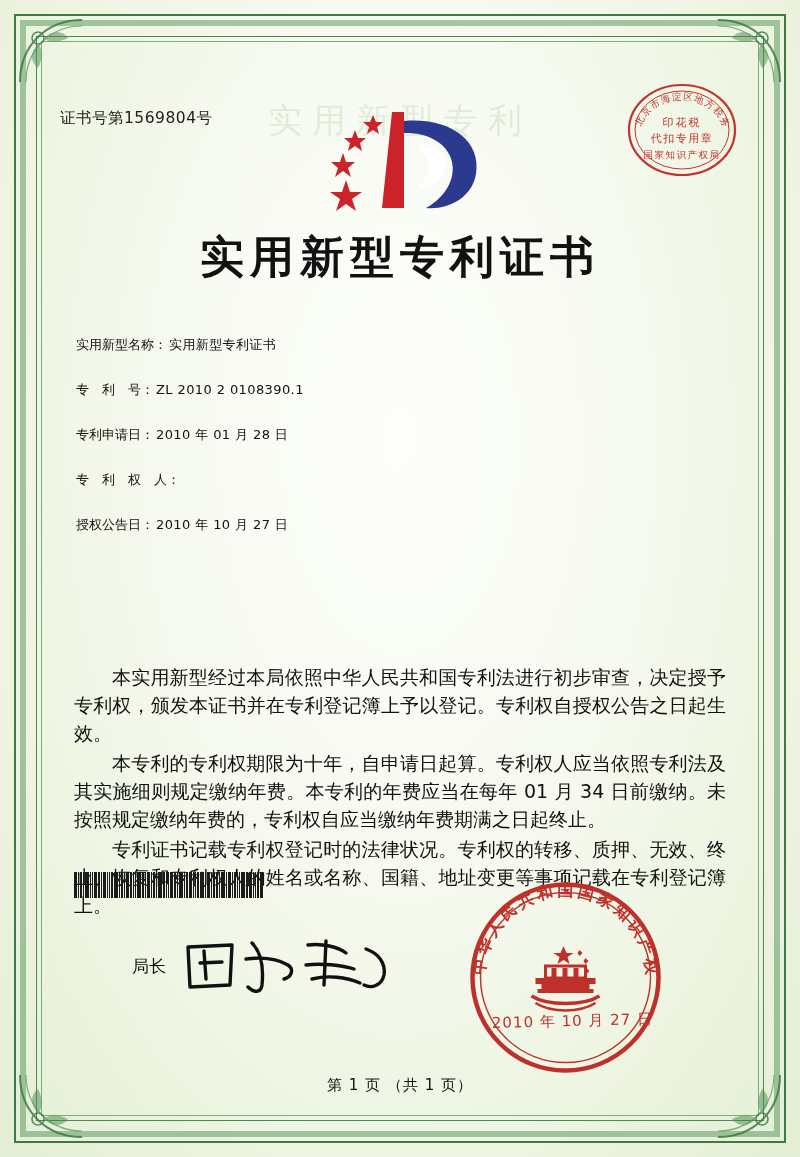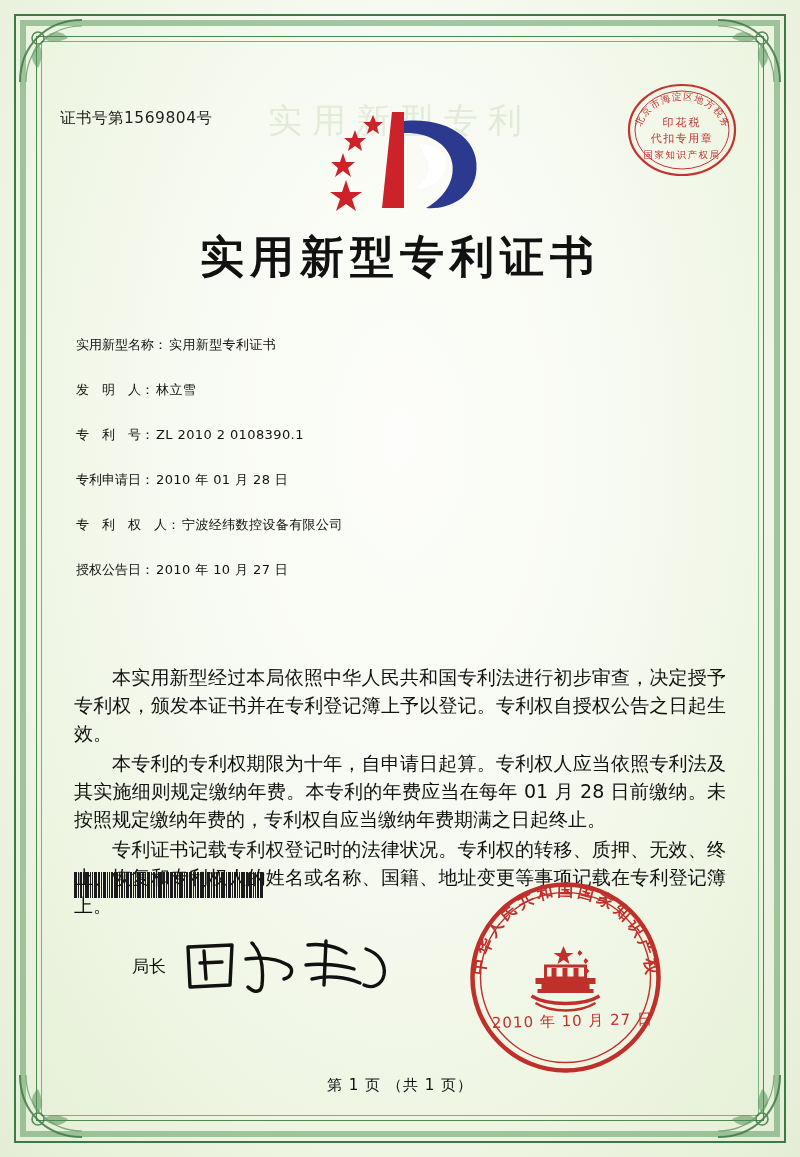--- a/index.html
+++ b/index.html
@@ -298,46 +298,41 @@
     <text x="56" y="60" text-anchor="middle" font-size="11" fill="#c2342f" font-family="DejaVu Sans, sans-serif" letter-spacing="1.5">代扣专用章</text>
     <text x="56" y="76" text-anchor="middle" font-size="9.5" fill="#c2342f" font-family="DejaVu Sans, sans-serif" letter-spacing="1.5">国家知识产权局</text>
   </svg>
 
   <div class="main-title">实用新型专利证书</div>
 
   <div class="fields">
     <div class="field-row">
       <span class="field-label">实用新型名称：</span>
       <span class="field-value">实用新型专利证书</span>
-    </div>
-    <div class="field-row">
-      <span class="field-label">发　明　人：</span>
-      <span class="field-value">林立雪</span>
     </div>
     <div class="field-row">
       <span class="field-label">专　利　号：</span>
       <span class="field-value">ZL 2010 2 0108390.1</span>
     </div>
     <div class="field-row">
       <span class="field-label">专利申请日：</span>
       <span class="field-value">2010 年 01 月 28 日</span>
     </div>
     <div class="field-row">
       <span class="field-label">专　利　权　人：</span>
-      <span class="field-value">宁波经纬数控设备有限公司</span>
     </div>
     <div class="field-row">
       <span class="field-label">授权公告日：</span>
       <span class="field-value">2010 年 10 月 27 日</span>
     </div>
   </div>
 
   <div class="body-text">
     <p>本实用新型经过本局依照中华人民共和国专利法进行初步审查，决定授予专利权，颁发本证书并在专利登记簿上予以登记。专利权自授权公告之日起生效。</p>
-    <p>本专利的专利权期限为十年，自申请日起算。专利权人应当依照专利法及其实施细则规定缴纳年费。本专利的年费应当在每年 01 月 28 日前缴纳。未按照规定缴纳年费的，专利权自应当缴纳年费期满之日起终止。</p>
+    <p>本专利的专利权期限为十年，自申请日起算。专利权人应当依照专利法及其实施细则规定缴纳年费。本专利的年费应当在每年 01 月 34 日前缴纳。未按照规定缴纳年费的，专利权自应当缴纳年费期满之日起终止。</p>
     <p>专利证书记载专利权登记时的法律状况。专利权的转移、质押、无效、终止、恢复和专利权人的姓名或名称、国籍、地址变更等事项记载在专利登记簿上。</p>
   </div>
 
   <div class="barcode">
     <i style="width:3px"></i>
       <i style="width:1px"></i>
       <i style="width:2px"></i>
       <i style="width:1px"></i>
     <i style="width:4px"></i>
       <i style="width:1px"></i>

